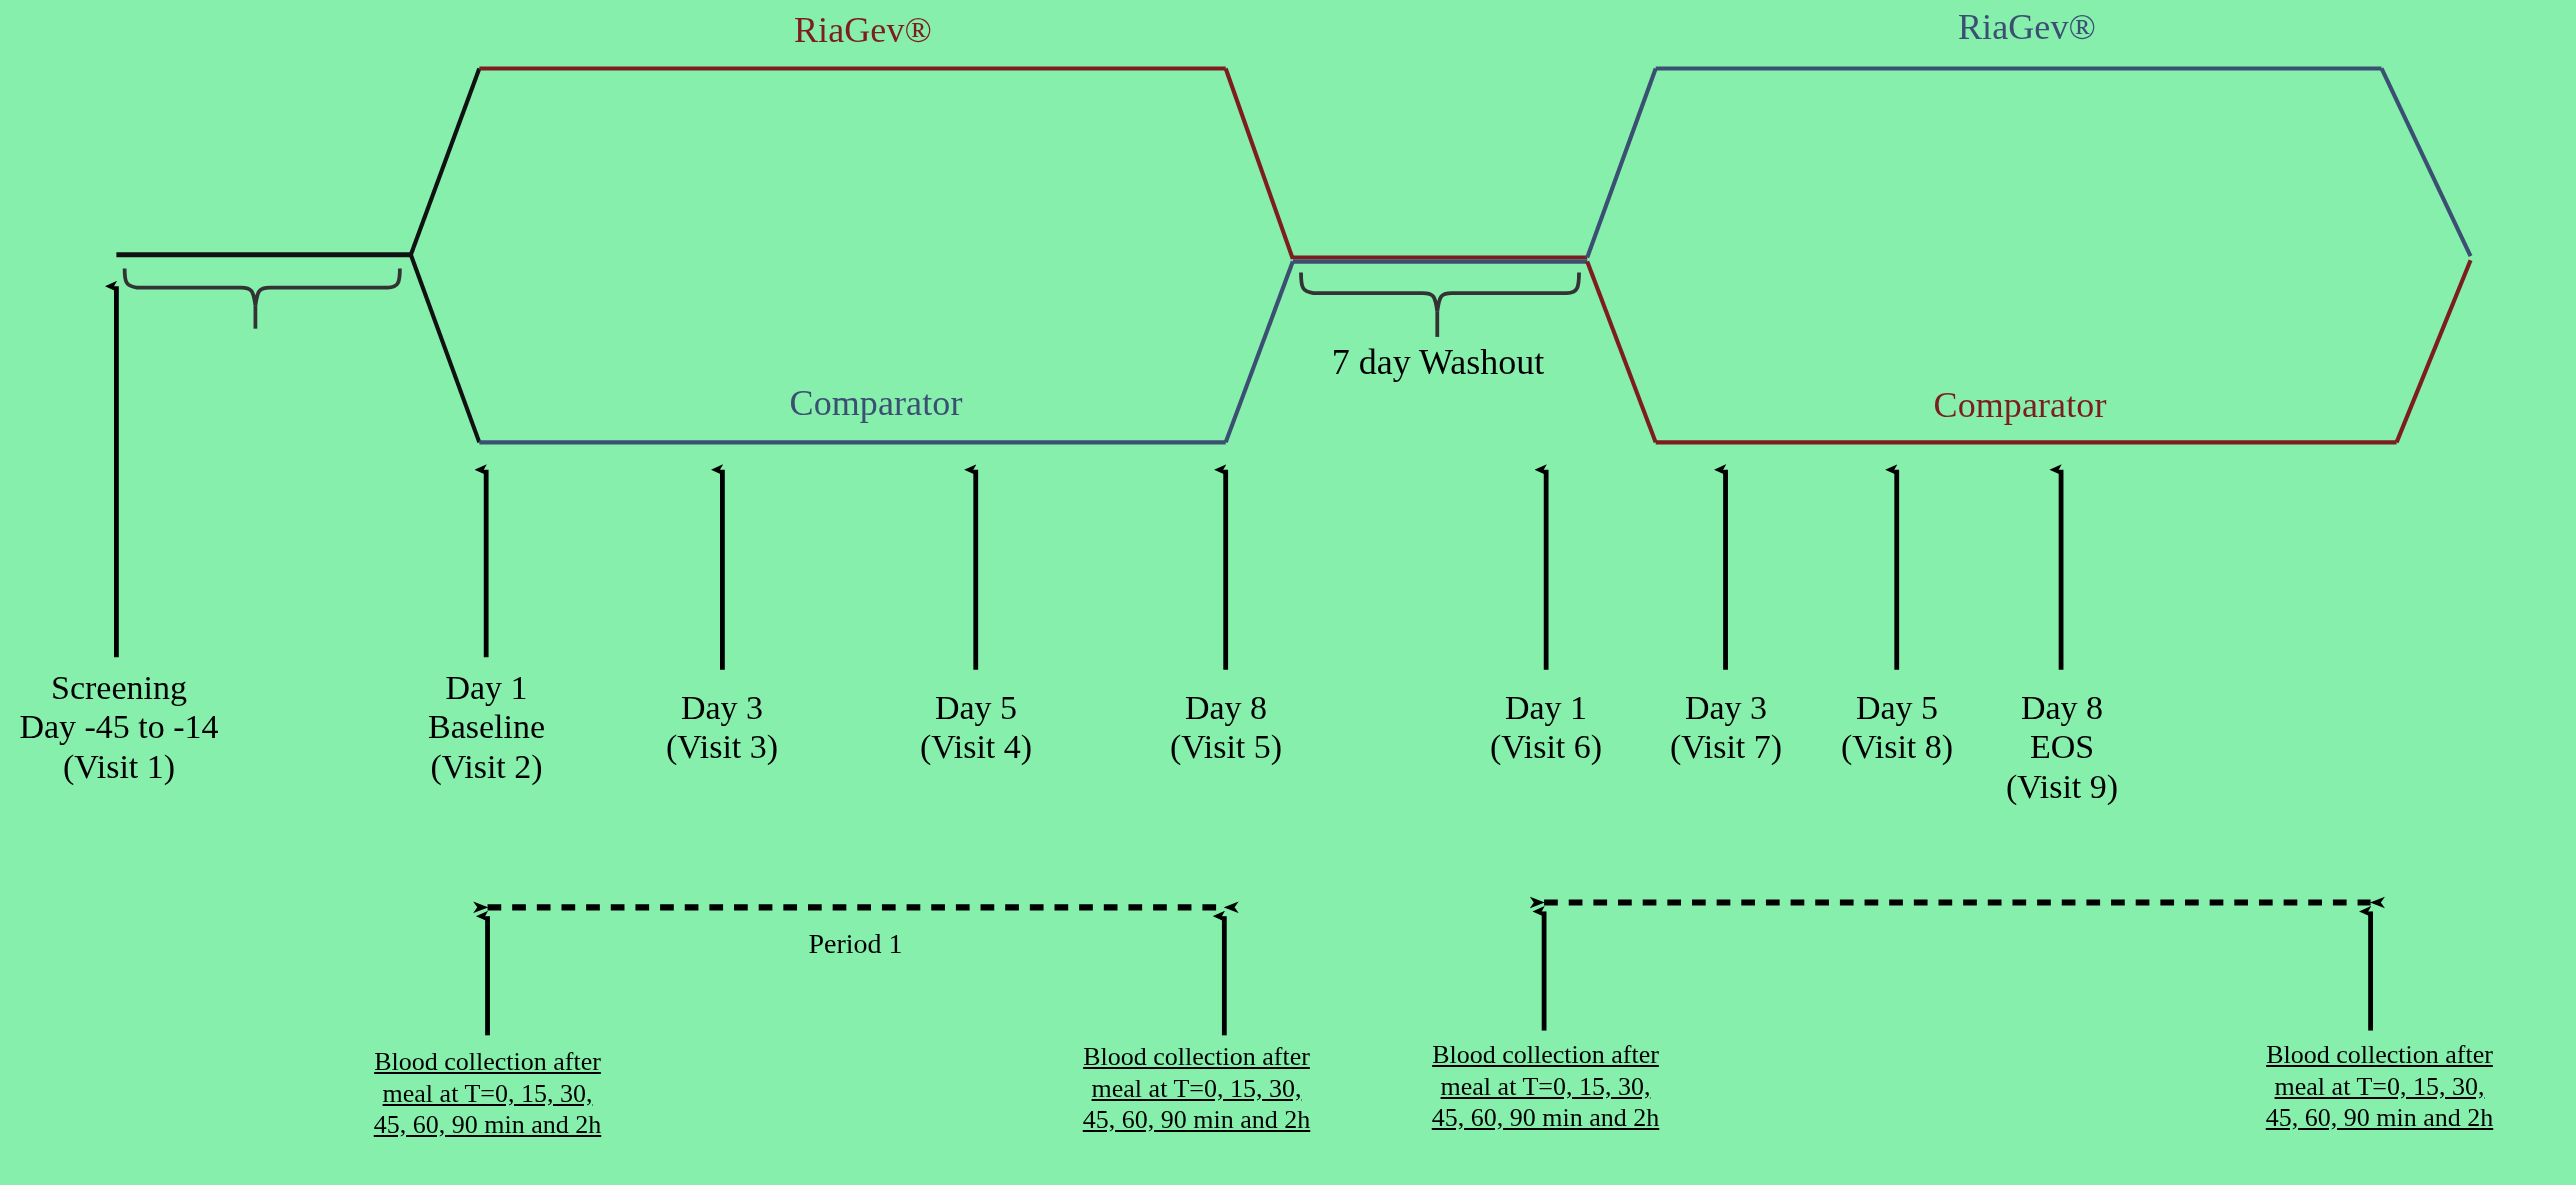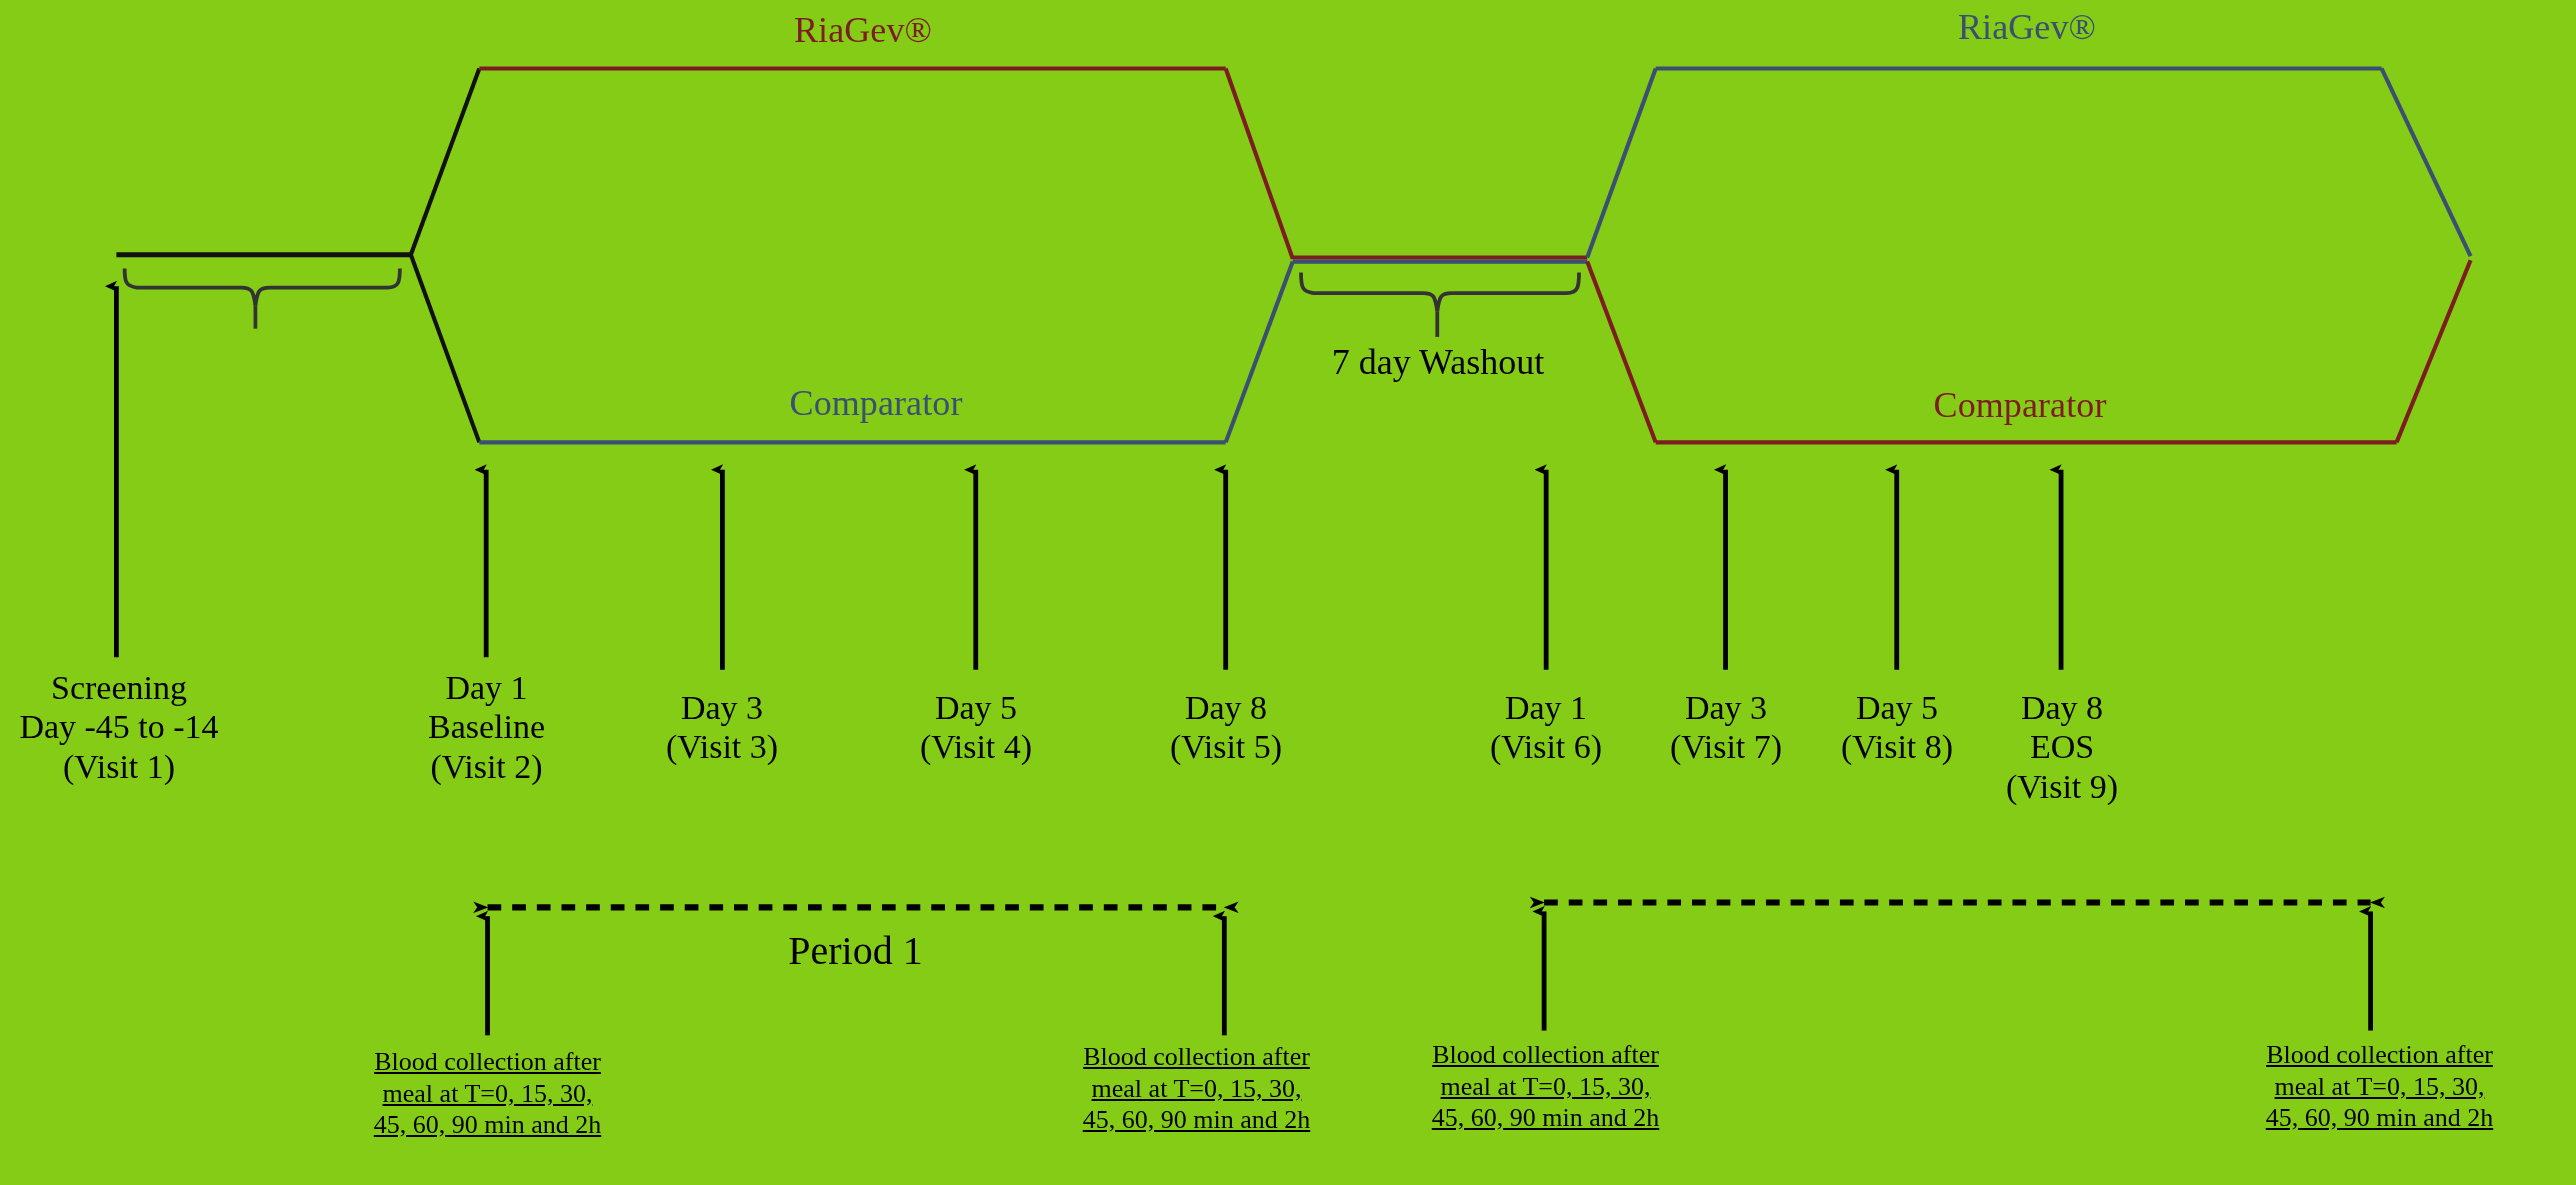--- a/index.html
+++ b/index.html
@@ -1,26 +1,26 @@
 <!DOCTYPE html>
 <html style="font-size:11px"><head>
 <meta charset="utf-8">
 <title>Study Design Diagram</title>
 <style>
   html,body{margin:0;padding:0;background:#ffffff;}
   body{font-family:"Liberation Serif", "DejaVu Serif", serif;color:#111;}
-  #stage{position:relative;width:2576px;height:1186px;background:#84cc16;overflow:hidden;}
+  #stage{position:relative;width:2576px;height:1186px;background:#86efac;overflow:hidden;}
   #svg-layer{position:absolute;left:0;top:0;width:2576px;height:1186px;}
   .lbl{position:absolute;text-align:center;line-height:1.16;white-space:pre-line;}
   .arm-label{font-size:36px;letter-spacing:0.1px;}
   .arm-red{color:#7d1d22;}
   .arm-blue{color:#3b4f73;}
   .visit{font-size:34px;color:#000;}
   .phase{font-size:36px;color:#000;}
-  .period{font-size:40px;color:#000;}
+  .period{font-size:28px;color:#000;}
   .blood{font-size:26px;color:#000;line-height:1.22;text-decoration:underline;}
 </style>
 </head>
 <body>
 
 <div id="stage">
 
   <svg id="svg-layer" viewBox="0 0 3762 1732">
     <defs>
       <marker id="arrowUp" markerWidth="16" markerHeight="18" refX="8" refY="17" orient="auto" markerUnits="userSpaceOnUse">

